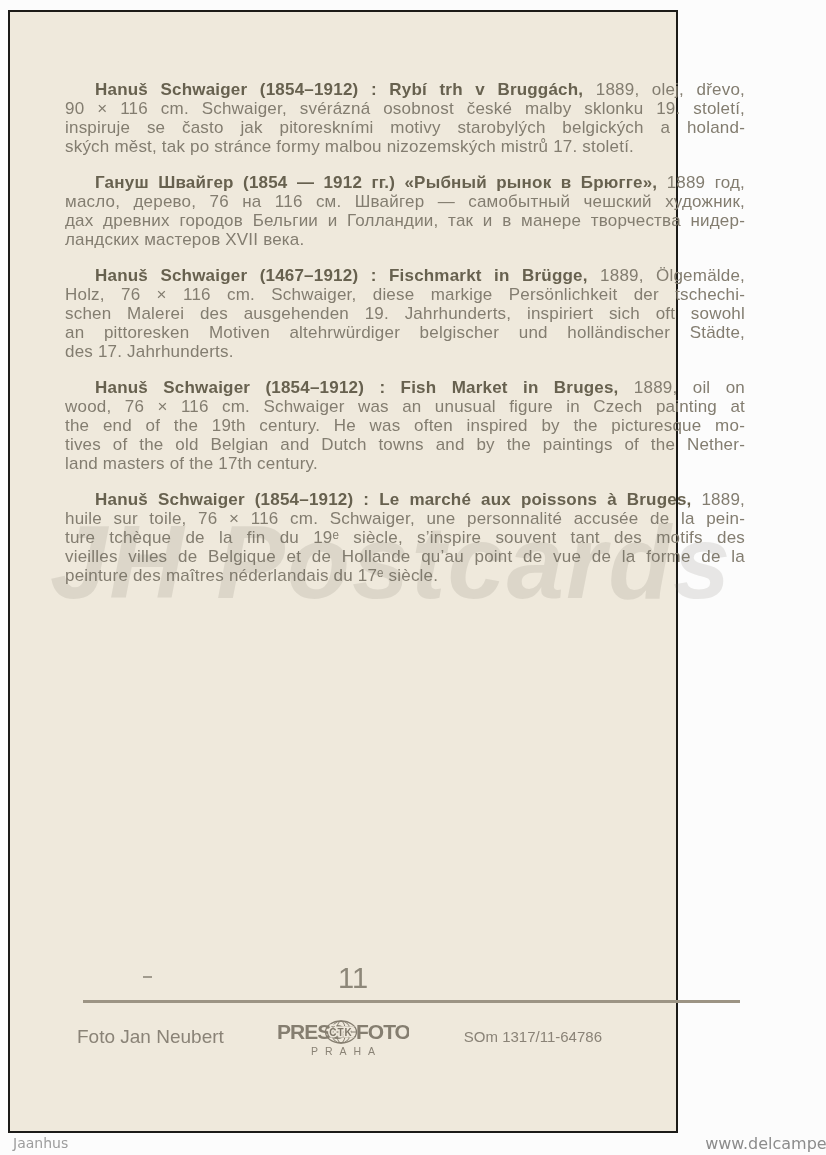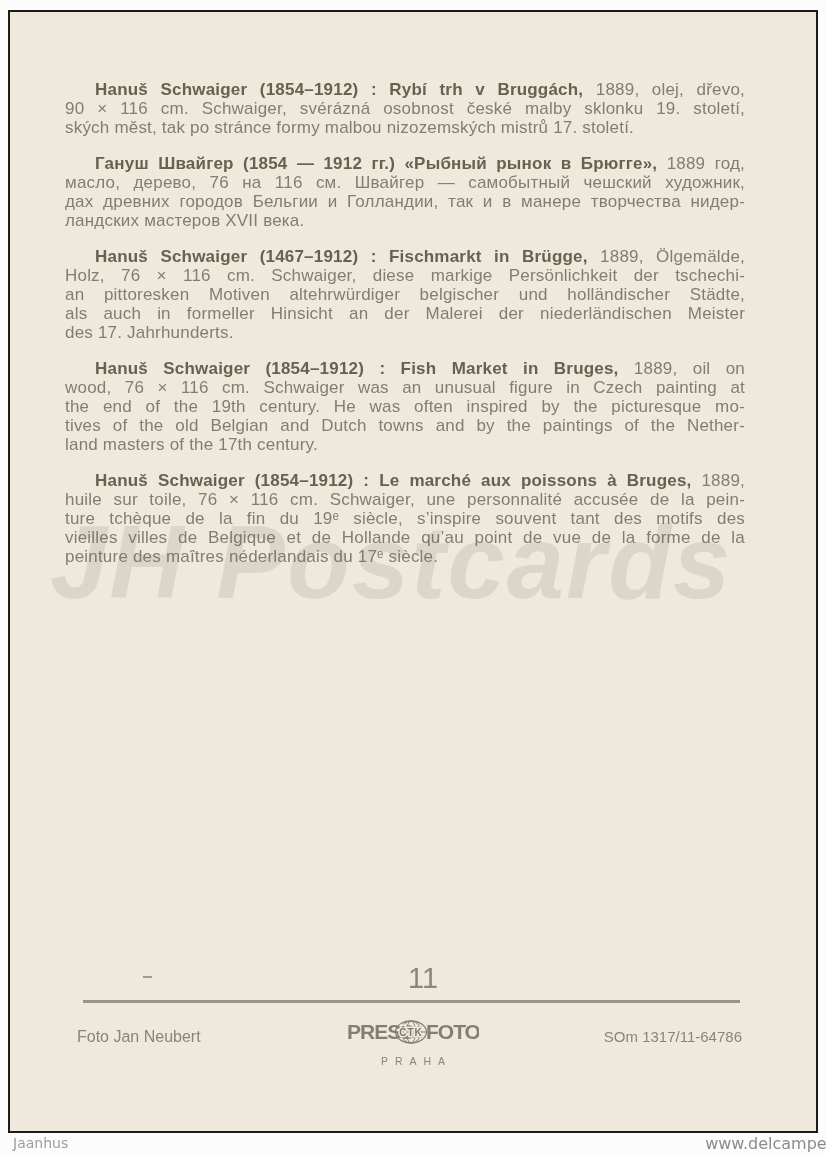--- a/index.html
+++ b/index.html
@@ -1,81 +1,82 @@
 <!DOCTYPE html>
 <html><head>
 <meta charset="utf-8">
 <style>
   html,body{margin:0;padding:0;}
   body{width:826px;height:1155px;background:#fcfcfc;overflow:hidden;}
   .scan{position:relative;width:826px;height:1155px;background:#fcfcfc;
         font-family:"Liberation Sans","DejaVu Sans",sans-serif;}
-  .card{position:absolute;left:8px;top:10px;width:810px;height:1123px;
+  .card{position:absolute;left:8px;top:10px;width:670px;height:1123px;
         box-sizing:border-box;background:#efe9dc;border:2px solid #1c1b18;}
   
   .textblock{position:absolute;left:55px;top:68px;width:680px;color:#837d70;}
   .para{margin:0 0 17px 0;}
   .tline{font-size:17px;height:19px;line-height:19px;letter-spacing:0.2px;
          text-align:justify;text-align-last:justify;white-space:nowrap;overflow:visible;}
   .tline.last{text-align-last:left;}
   .tline.first{text-indent:30px;}
   .tline b{font-weight:bold;color:#67614f;}
   
   .watermark{position:absolute;left:40px;top:492px;width:730px;
              font-size:103px;font-weight:bold;letter-spacing:2px;
              color:#6e6a5e;opacity:0.14;white-space:nowrap;pointer-events:none;font-style:italic;}
   
   .pagenum{position:absolute;left:10px;top:951px;width:100%;text-align:center;
            font-size:29px;line-height:30px;color:#8d8779;}
   .smalldash{position:absolute;left:133px;top:964px;width:9px;height:2px;background:#a19b8e;}
   .rule{position:absolute;left:73px;top:988px;width:657px;height:3px;background:#9c9484;}
-  .credit{position:absolute;left:67px;top:1016px;font-size:16px;line-height:18px;color:#8a8377;}
+  .credit{position:absolute;left:67px;top:1016px;font-size:19px;line-height:18px;color:#8a8377;}
   .ordernum{position:absolute;right:74px;top:1016px;font-size:15px;line-height:18px;color:#8a8377;}
   .logoblock{position:absolute;left:50%;top:1008px;transform:translateX(-50%);
              width:140px;text-align:center;}
   .logoblock svg{display:block;margin:0 auto;}
   .lt{font-family:"Liberation Sans",sans-serif;font-size:21px;font-weight:bold;
       fill:#857e70;letter-spacing:-1px;}
   .go{fill:none;stroke:#857e70;stroke-width:1.3;}
   .gl{fill:none;stroke:#857e70;stroke-width:1;}
   .gt{font-family:"Liberation Sans",sans-serif;font-size:10px;font-weight:bold;
       fill:#7d7668;letter-spacing:1px;stroke:#efe9dc;stroke-width:3px;paint-order:stroke;
       text-anchor:middle;}
-  .praha{margin-top:11px;font-size:10.5px;letter-spacing:7px;color:#8a8376;
+  .praha{margin-top:1px;font-size:10.5px;letter-spacing:7px;color:#8a8376;
          text-indent:7px;}
   
   .bottombar{position:absolute;left:0;top:1133px;width:826px;height:22px;background:#fcfcfc;padding-left:48px;}
   .bb-left{position:absolute;left:13px;top:2px;font-family:"DejaVu Sans",sans-serif;
            font-size:14px;color:#9d9d9d;}
   .bb-right{position:absolute;right:16px;top:1px;font-family:"DejaVu Sans",sans-serif;
             font-size:16px;color:#8c8c8c;}
 </style>
 </head>
 <body>
 
 <div class="scan">
   <div class="card">
 
     <div class="textblock">
         <div class="para">
           <div class="tline first"><b>Hanuš Schwaiger (1854–1912) : Rybí trh v Bruggách,</b> 1889, olej, dřevo,</div>
           <div class="tline">90 × 116 cm. Schwaiger, svérázná osobnost české malby sklonku 19. století,</div>
+          <div class="tline">inspiruje se často jak pitoreskními motivy starobylých belgických a holand-</div>
           <div class="tline last">ských měst, tak po stránce formy malbou nizozemských mistrů 17. století.</div>
         </div>
         <div class="para">
           <div class="tline first"><b>Гануш Швайгер (1854 — 1912 гг.) «Рыбный рынок в Брюгге»,</b> 1889 год,</div>
           <div class="tline">масло, дерево, 76 на 116 см. Швайгер — самобытный чешский художник,</div>
           <div class="tline">дах древних городов Бельгии и Голландии, так и в манере творчества нидер-</div>
           <div class="tline last">ландских мастеров XVII века.</div>
         </div>
         <div class="para">
           <div class="tline first"><b>Hanuš Schwaiger (1467–1912) : Fischmarkt in Brügge,</b> 1889, Ölgemälde,</div>
           <div class="tline">Holz, 76 × 116 cm. Schwaiger, diese markige Persönlichkeit der tschechi-</div>
+          <div class="tline">schen Malerei des ausgehenden 19. Jahrhunderts, inspiriert sich oft sowohl</div>
           <div class="tline">an pittoresken Motiven altehrwürdiger belgischer und holländischer Städte,</div>
-          <div class="tline">als auch in formeller Hinsicht an der Malerei der niederländischen Meister</div>
           <div class="tline last">des 17. Jahrhunderts.</div>
         </div>
         <div class="para">
           <div class="tline first"><b>Hanuš Schwaiger (1854–1912) : Fish Market in Bruges,</b> 1889, oil on</div>
           <div class="tline">wood, 76 × 116 cm. Schwaiger was an unusual figure in Czech painting at</div>
           <div class="tline">the end of the 19th century. He was often inspired by the picturesque mo-</div>
           <div class="tline">tives of the old Belgian and Dutch towns and by the paintings of the Nether-</div>
           <div class="tline last">land masters of the 17th century.</div>
         </div>
         <div class="para">

